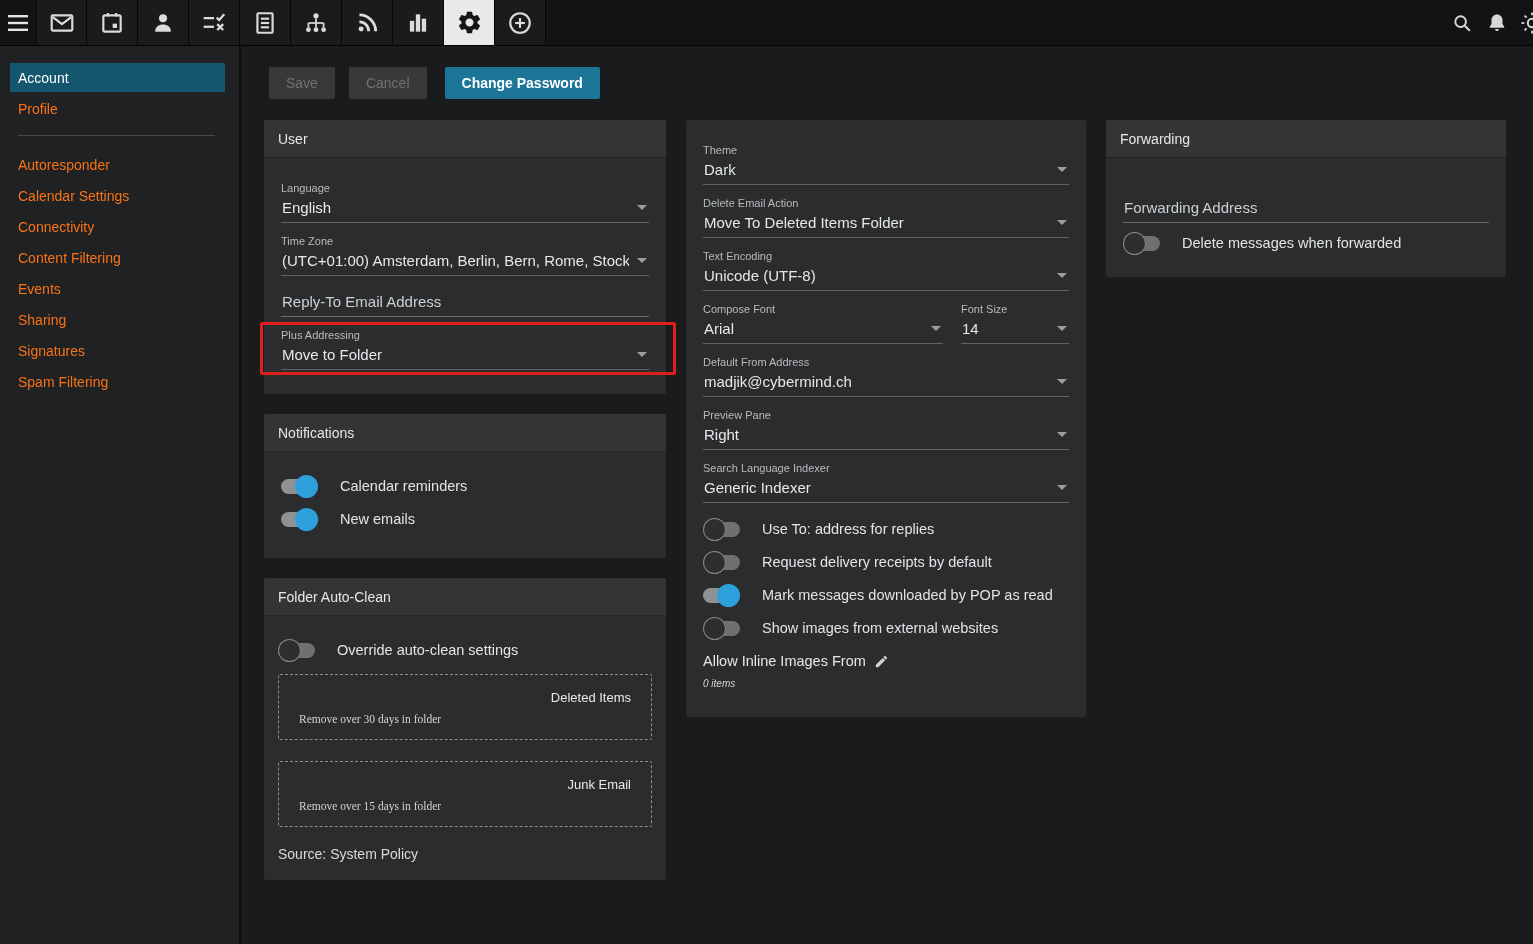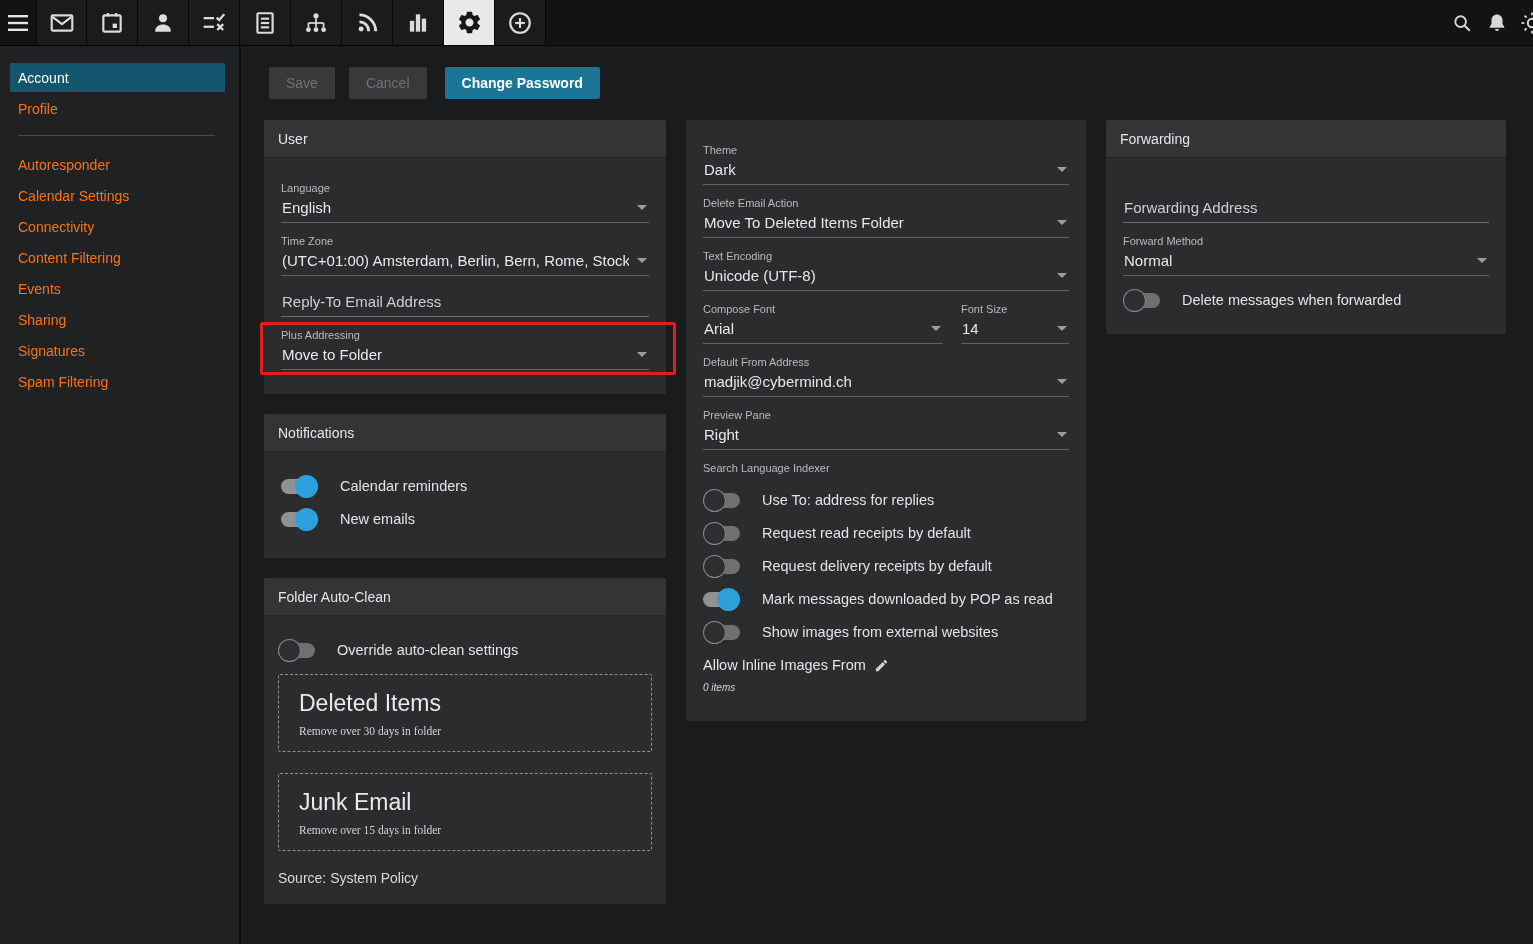--- a/index.html
+++ b/index.html
@@ -100,21 +100,21 @@
   }
   .toggle.on{ background:#8f9193; }
   .toggle.on .knob{ left:auto; right:0; background:#2da0dc; box-shadow:none; }
   .toggle-label{ font-size:14.5px; color:#e2e4e6; }
   
   .dashed-box{
     border:1px dashed #8d8f91; border-radius:2px; padding:15px 20px 14px 20px;
     margin-top:16px; cursor:pointer;
   }
   .dashed-box + .dashed-box{ margin-top:21px; }
-  .rule-name{ font-size:23px; color:#e8eaec; margin-bottom:8px; }
+  .rule-name{ font-size:13px; color:#e8eaec; margin-bottom:8px;text-align:right; }
   .rule-desc{ font-size:11.5px; color:#d2d4d6;font-family:Liberation Serif, serif; }
   .source-note{ font-size:14px; color:#d8dadc; margin-top:19px; }
   
   .inline-label-row{ display:flex; align-items:center; gap:8px; margin-top:6px; }
   .inline-label{ font-size:14.5px; color:#e4e6e8; }
   .edit-icon{ cursor:pointer; display:flex; }
   .items-count{ font-size:10px; font-style:italic; color:#d4d6d8; margin-top:9px; }
 </style>
 </head>
 <body>
@@ -415,32 +415,30 @@
             </div>
             <div class="field">
               <div class="field-label">Preview Pane</div>
               <div class="field-row">
                   <span class="field-value">Right</span>
                   <span class="caret"></span>
                 </div>
             </div>
             <div class="field" style="margin-bottom:18px;">
               <div class="field-label">Search Language Indexer</div>
+              <div class="field-row">
+                  <span class="field-value">Generic Indexer</span>
+                  <span class="caret"></span>
+                </div>
             </div>
             <div class="toggle-row">
               <span class="toggle">
                   <span class="knob"></span>
                 </span>
               <span class="toggle-label">Use To: address for replies</span>
-            </div>
-            <div class="toggle-row">
-              <span class="toggle">
-                  <span class="knob"></span>
-                </span>
-              <span class="toggle-label">Request read receipts by default</span>
             </div>
             <div class="toggle-row">
               <span class="toggle">
                   <span class="knob"></span>
                 </span>
               <span class="toggle-label">Request delivery receipts by default</span>
             </div>
             <div class="toggle-row">
               <span class="toggle on">
                   <span class="knob"></span>
@@ -469,27 +467,20 @@
 
       <div class="col col3">
         <section class="card">
           <div class="card-header">Forwarding</div>
           <div class="card-body" style="padding-bottom:26px;">
             <div class="field no-label">
               <div class="field-row" style="border-bottom-color:#6a6c6e;">
                 <input class="line-input" type="text" placeholder="Forwarding Address" style="">
               </div>
             </div>
-            <div class="field" style="margin-bottom:16px;">
-              <div class="field-label">Forward Method</div>
-              <div class="field-row">
-                  <span class="field-value">Normal</span>
-                  <span class="caret"></span>
-                </div>
-            </div>
             <div class="toggle-row" style="margin-bottom:0;">
               <span class="toggle">
                   <span class="knob"></span>
                 </span>
               <span class="toggle-label">Delete messages when forwarded</span>
             </div>
           </div>
         </section>
       </div>
     </div>

